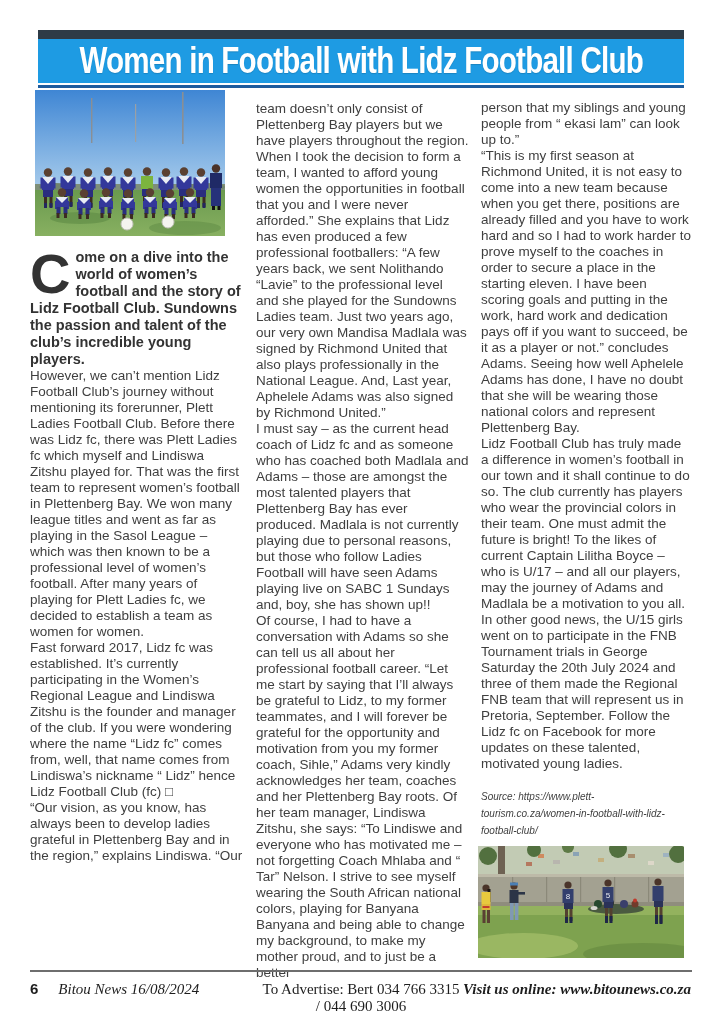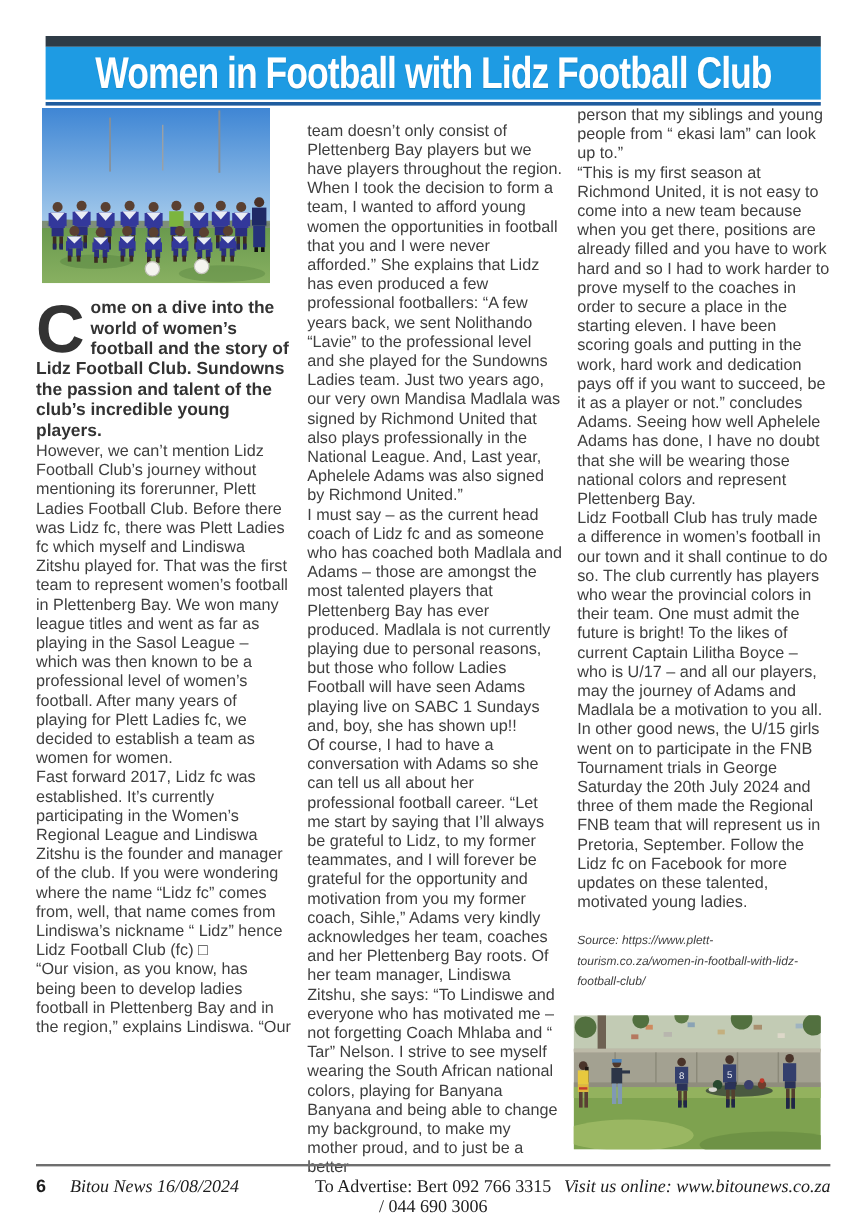--- a/index.html
+++ b/index.html
@@ -20,38 +20,38 @@
   .banner-underline{height:3px;background:#1e5c9e;margin-top:2px;}
   
   .photo-top{position:absolute;left:35px;top:90px;width:190px;height:146px;}
   .photo-bottom{position:absolute;left:478px;top:846px;width:206px;height:112px;}
   .photo-top svg,.photo-bottom svg{display:block;width:100%;height:100%;}
   
   .col{position:absolute;font-size:13.5px;line-height:16px;text-align:left;}
   .col p{margin:0;}
   .col1{left:30px;top:249px;width:213px;}
   .col2{left:256px;top:101px;width:213px;}
-  .col3{left:481px;top:88px;width:211px;}
+  .col3{left:481px;top:100px;width:211px;}
   .intro{font-weight:bold;font-size:14.5px;line-height:17px;color:#333;}
   .dropcap{
     float:left;font-size:56px;line-height:46px;font-weight:bold;color:#333;
     padding-right:5px;padding-top:2px;
   }
   .source{font-style:italic;margin-top:16px !important;font-size:10px;line-height:17px;}
   
   .footer-rule{position:absolute;left:30px;top:970px;width:662px;height:2px;background:#6e6e6e;}
   .footer{
     position:absolute;left:30px;top:980px;width:662px;display:flex;align-items:baseline;
     font-family:"Liberation Serif","DejaVu Serif",serif;font-size:15px;color:#1d1d1d;
   }
   .footer .left{display:flex;gap:20px;align-items:baseline;width:230px;}
   .footer .page-num{font-weight:bold;font-family:"Liberation Sans",sans-serif;font-size:15px;}
   .footer .pub{font-style:italic;}
   .footer .center{flex:1;text-align:center;}
-  .footer .right{width:230px;text-align:right;font-style:italic;}
+  .footer .right{width:230px;text-align:center;font-style:italic;font-weight:bold;}
 </style>
 </head>
 <body>
 
 <div class="banner-wrap">
   <div class="banner-bar"></div>
   <div class="banner">
     <span class="title">Women in Football with Lidz Football Club</span>
   </div>
   <div class="banner-underline"></div>
@@ -140,21 +140,21 @@
     <circle cx="133" cy="132" r="6" fill="#f4f4ef" stroke="#c2c2ba" stroke-width="1"></circle>
   </svg>
 </div>
 
 <div class="col col1">
   <p class="intro">
     <span class="dropcap">C</span><span>ome on a dive into the world of women’s football and the story of Lidz Football Club. Sundowns the passion and talent of the club’s incredible young players.</span>
   </p>
   <p>However, we can’t mention Lidz Football Club’s journey without mentioning its forerunner, Plett Ladies Football Club. Before there was Lidz fc, there was Plett Ladies fc which myself and Lindiswa Zitshu played for. That was the first team to represent women’s football in Plettenberg Bay. We won many league titles and went as far as playing in the Sasol League – which was then known to be a professional level of women’s football. After many years of playing for Plett Ladies fc, we decided to establish a team as women for women.</p>
   <p>Fast forward 2017, Lidz fc was established. It’s currently participating in the Women’s Regional League and Lindiswa Zitshu is the founder and manager of the club. If you were wondering where the name “Lidz fc” comes from, well, that name comes from Lindiswa’s nickname “ Lidz” hence Lidz Football Club (fc) □</p>
-  <p>“Our vision, as you know, has being been to develop ladies football in Plettenberg Bay and in the  region,” explains Lindiswa. “Our</p>
+  <p>“Our vision, as you know, has always been to develop ladies grateful in Plettenberg Bay and in the  region,” explains Lindiswa. “Our</p>
 </div>
 
 <div class="col col2">
   <p>team doesn’t only consist of Plettenberg Bay players but we have players throughout the region. When I took the decision to form a team, I wanted to afford young women the opportunities in football that you and I were never afforded.” She explains that Lidz has even produced a few professional footballers: “A few years back, we sent Nolithando “Lavie” to the professional level and she played for the Sundowns Ladies team. Just two years ago, our very own Mandisa Madlala was signed by Richmond United that also plays professionally in the National League. And, Last year, Aphelele Adams was also signed by Richmond United.”</p>
   <p>I must say – as the current head coach of Lidz fc and as someone who has coached both Madlala and Adams – those are amongst the most talented players that Plettenberg Bay has ever produced. Madlala is not currently playing due to personal reasons, but those who follow Ladies Football will have seen Adams playing live on SABC 1 Sundays and, boy, she has shown up!!</p>
   <p>Of course, I had to have a conversation with Adams so she can tell us all about her professional football career.  “Let me start by saying that I’ll always be grateful to Lidz, to my former teammates, and I will forever be grateful for the opportunity and motivation from you my former coach, Sihle,” Adams very kindly acknowledges her team, coaches and her Plettenberg Bay roots. Of her team manager, Lindiswa Zitshu, she says: “To Lindiswe and everyone who has motivated me – not forgetting Coach Mhlaba and “ Tar” Nelson. I strive to  see myself wearing the South African national colors, playing for Banyana Banyana and being able to change my background, to make my mother proud, and to just be a better</p>
 </div>
 
 <div class="col col3">
   <p>person that my siblings and young people from “ ekasi lam” can look up to.”</p>
@@ -258,15 +258,15 @@
     </g>
   </svg>
 </div>
 
 <div class="footer-rule"></div>
 <div class="footer">
   <div class="left">
     <span class="page-num">6</span>
     <span class="pub">Bitou News 16/08/2024</span>
   </div>
-  <div class="center">To Advertise: Bert 092 766 3315 / 044 690 3006</div>
+  <div class="center">To Advertise: Bert 034 766 3315 / 044 690 3006</div>
   <div class="right">Visit us online: www.bitounews.co.za</div>
 </div>
 
 </body></html>

